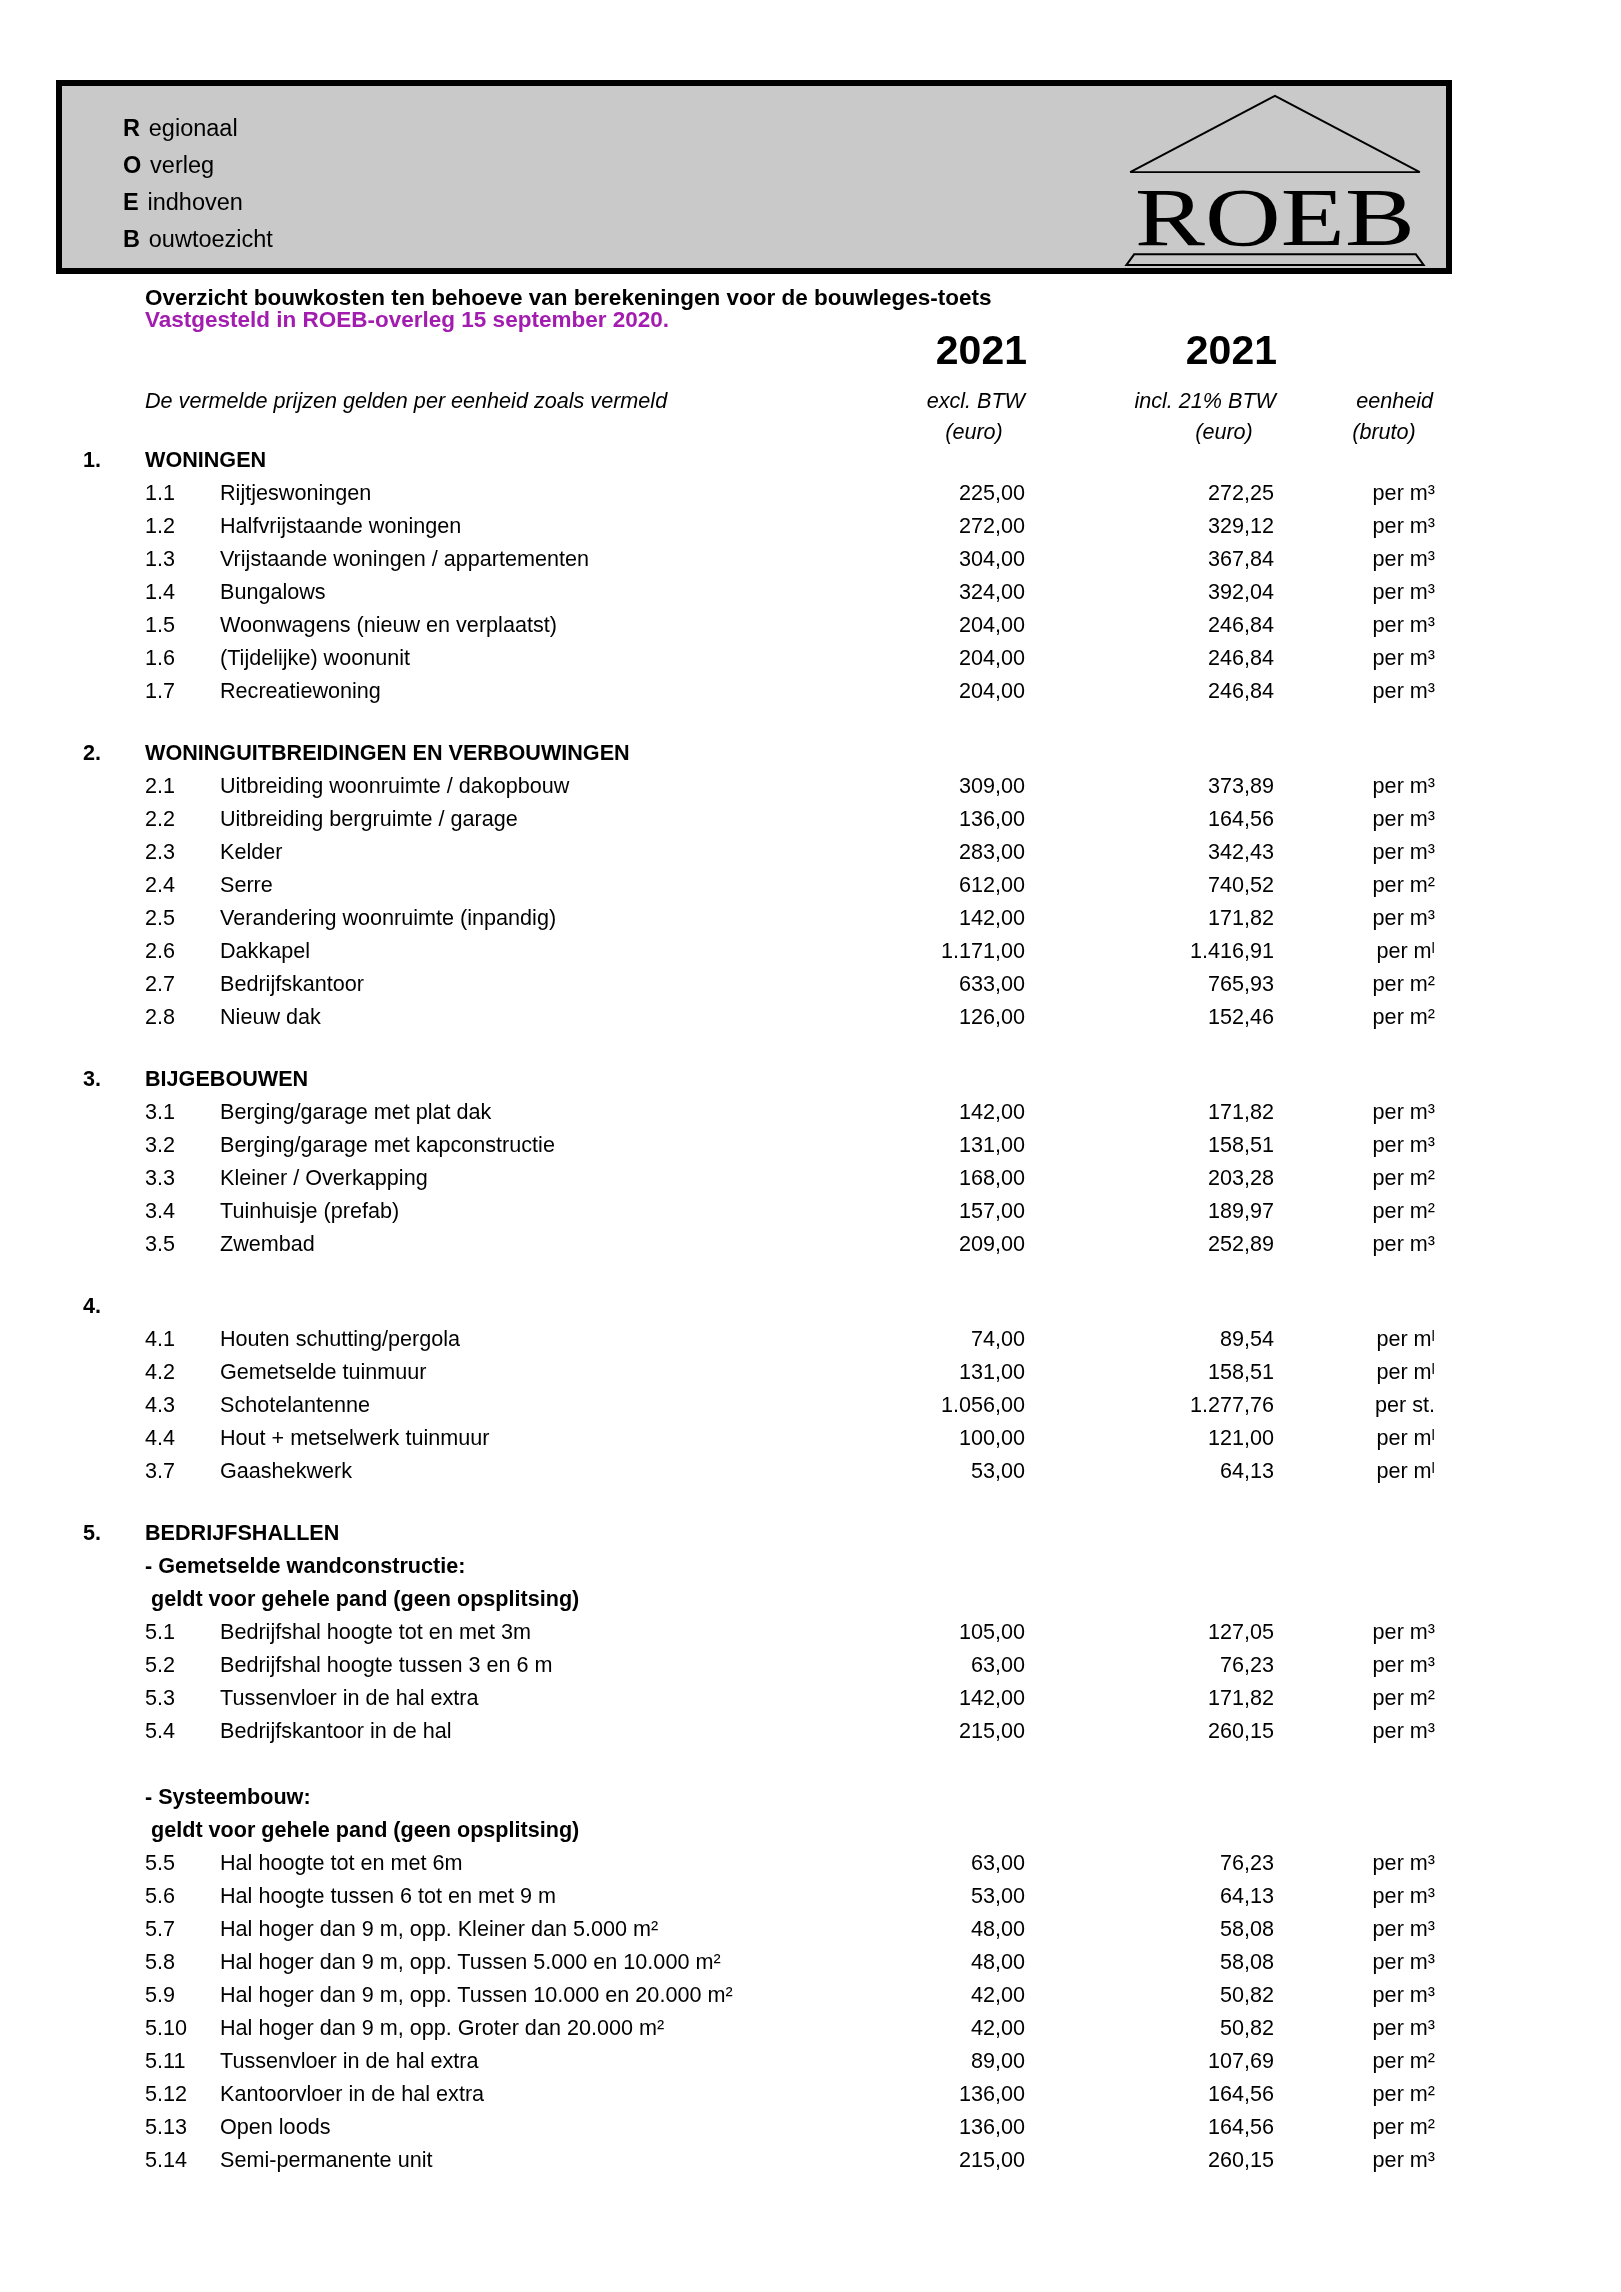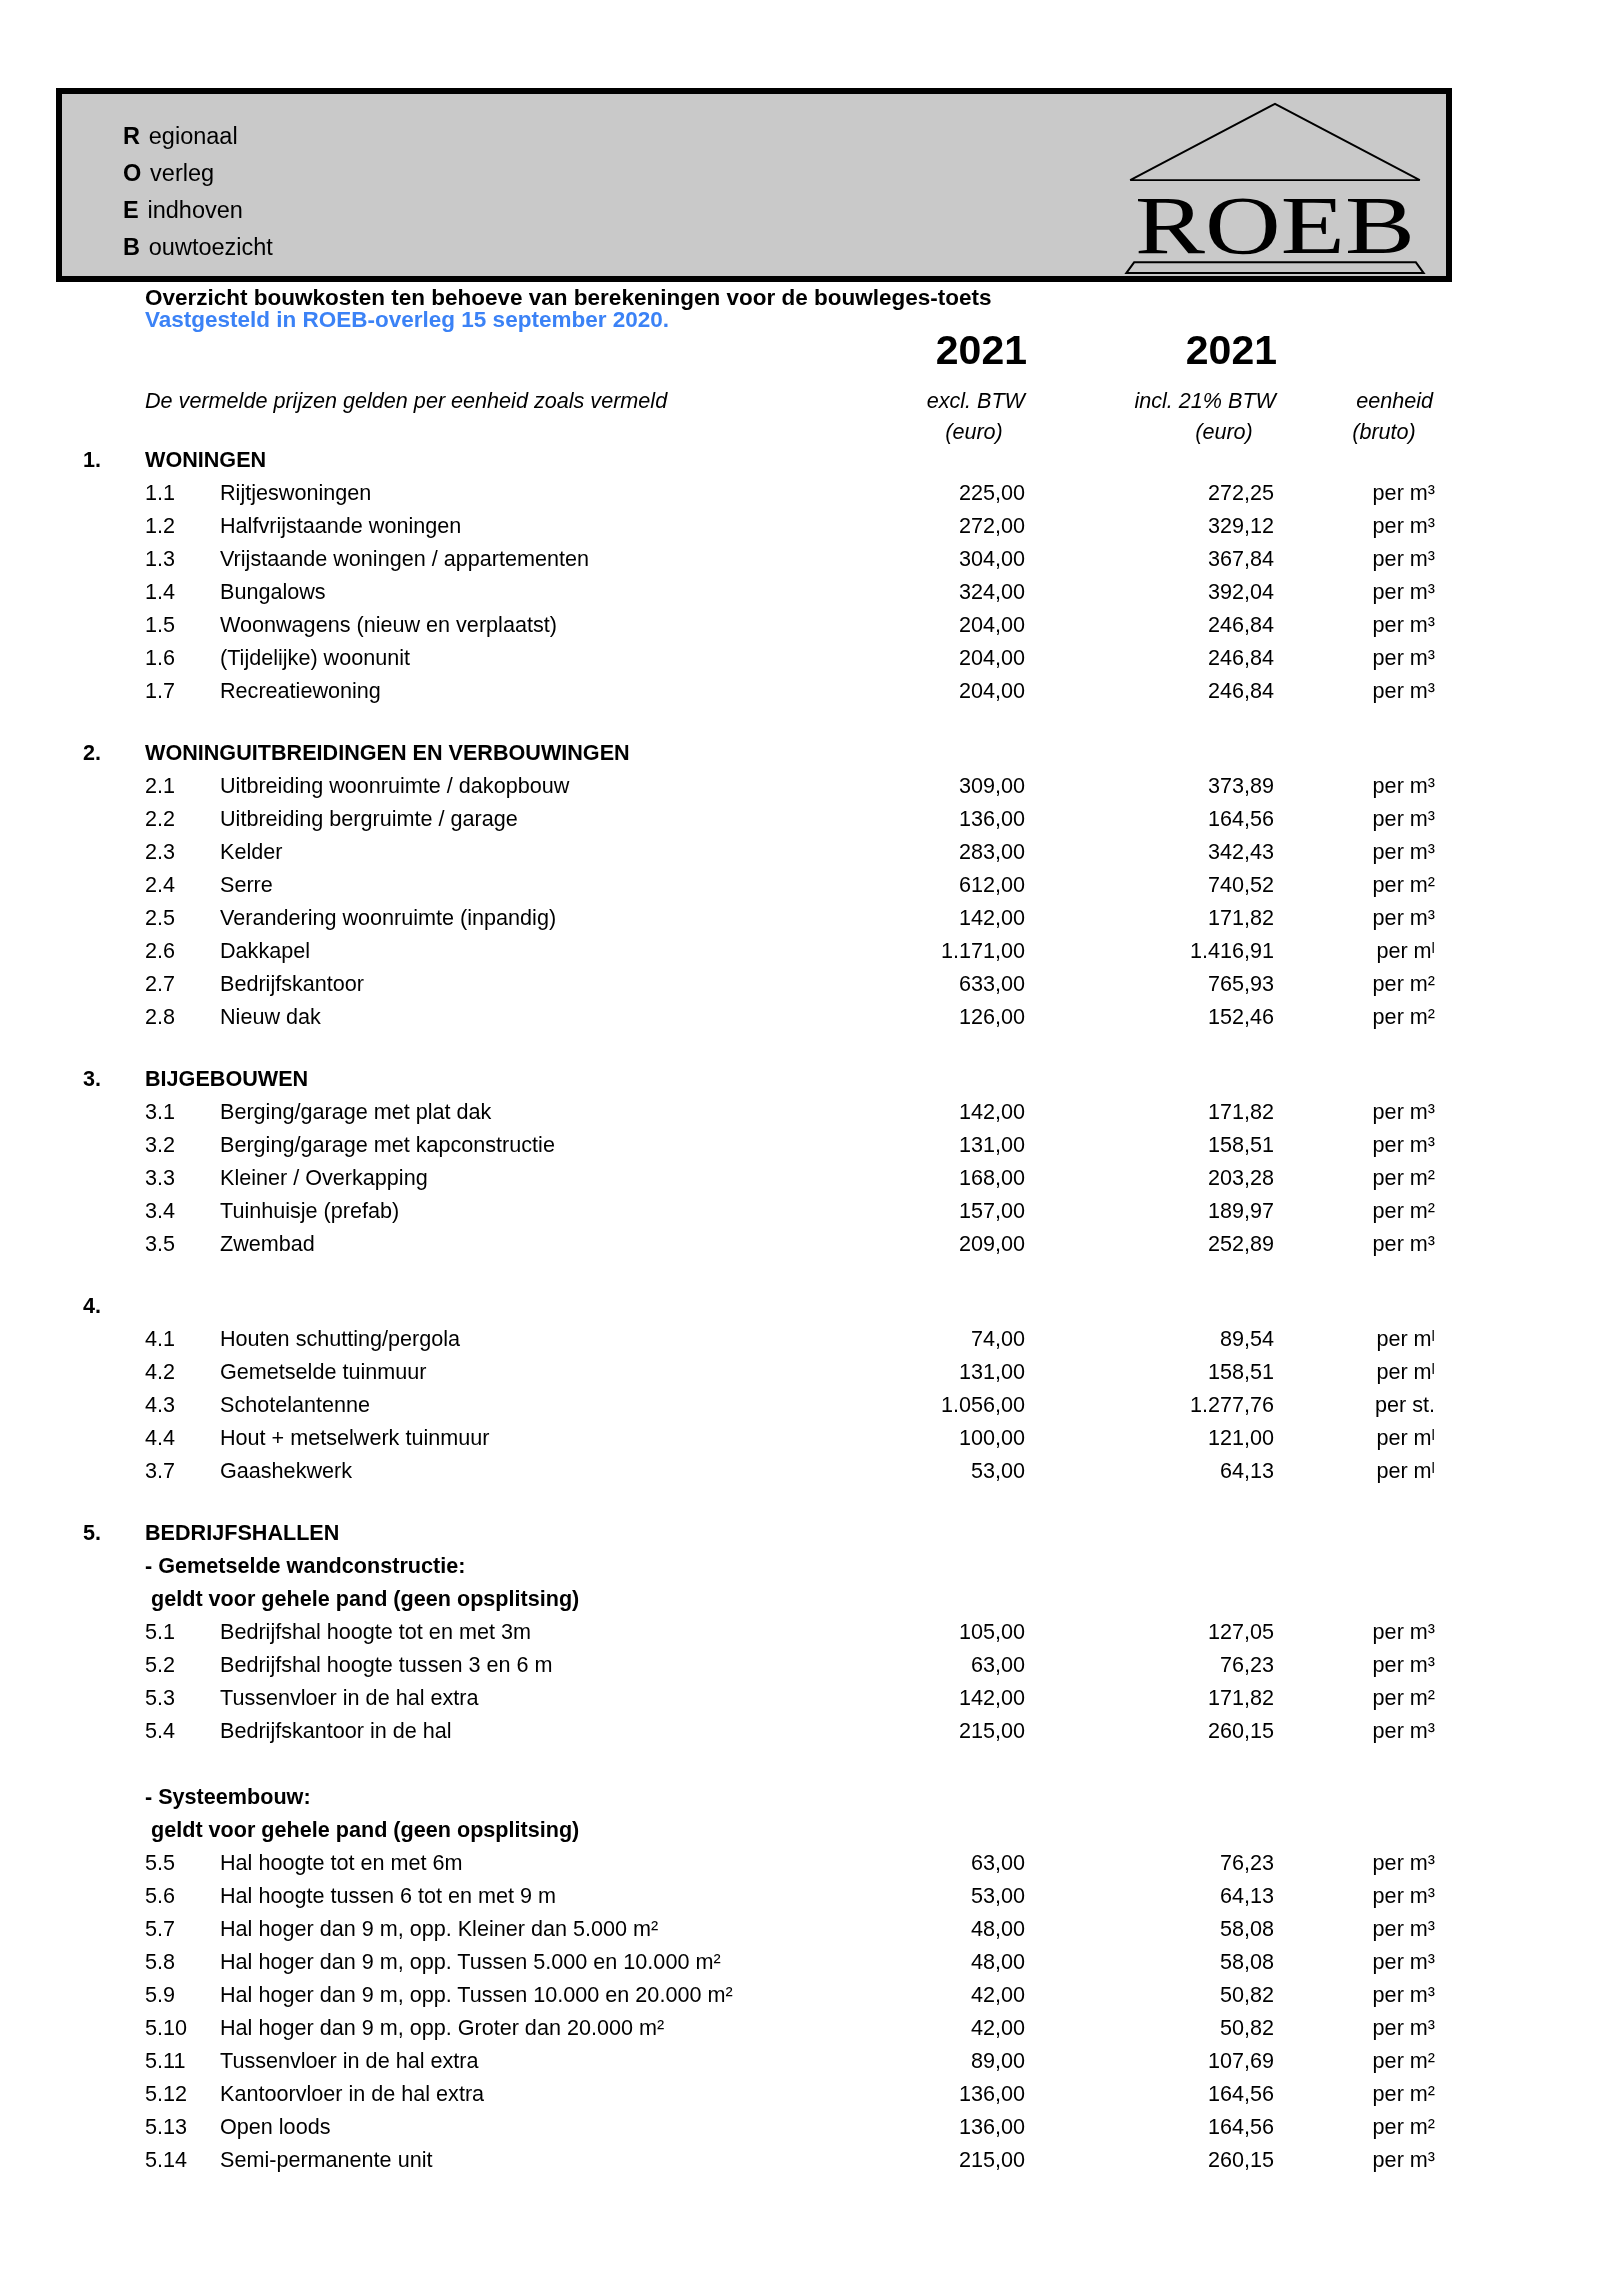--- a/index.html
+++ b/index.html
@@ -12,21 +12,20 @@
     font-size:21.6px;
     overflow:hidden;
   }
   
   .logo-box{
     position:absolute;top:80px;left:56px;
     width:1396px;height:194px;
     box-sizing:border-box;
     border:6.9px solid #000;
     background:#c9c9c9;
-    margin-top:8px;
   }
   .acronym{position:absolute;left:61px;top:23.5px;}
   .acronym-line{height:37px;line-height:37px;font-size:23.5px;}
   .acronym-line .initial{font-weight:bold;}
   .acronym-line .rest{margin-left:8.8px;}
   .roeb-mark{position:absolute;right:13.7px;top:2px;}
   .roeb-mark svg{display:block;}
   .roeb-mark text{
     font-family:"Liberation Serif","DejaVu Serif",serif;
     font-size:84px;
@@ -88,21 +87,21 @@
       <svg width="314" height="180" viewBox="0 0 320 184" style="font-size:22px">
         <polygon points="160,8 12,86 308,86" fill="none" stroke="#000" stroke-width="2"></polygon>
         <text x="160" y="160" text-anchor="middle" textLength="286" lengthAdjust="spacingAndGlyphs">ROEB</text>
         <polygon points="16,170 304,170 312,181 8,181" fill="none" stroke="#000" stroke-width="2"></polygon>
       </svg>
     </div>
   </div>
 
   <div class="doc-header">
     <div class="doc-title">Overzicht bouwkosten ten behoeve van berekeningen voor de bouwleges-toets</div>
-    <div class="doc-subtitle" style="color: #3b82f6;">Vastgesteld in ROEB-overleg 15 september 2020.</div>
+    <div class="doc-subtitle" style="color: #a21caf;">Vastgesteld in ROEB-overleg 15 september 2020.</div>
     <div class="year year-excl">2021</div>
     <div class="year year-incl">2021</div>
     <div class="col-note">De vermelde prijzen gelden per eenheid zoals vermeld</div>
     <div class="col-label col-label-excl">excl. BTW</div>
     <div class="col-label col-label-incl">incl. 21% BTW</div>
     <div class="col-label col-label-unit">eenheid</div>
     <div class="col-sub col-sub-excl">(euro)</div>
     <div class="col-sub col-sub-incl">(euro)</div>
     <div class="col-sub col-sub-unit">(bruto)</div>
   </div>

